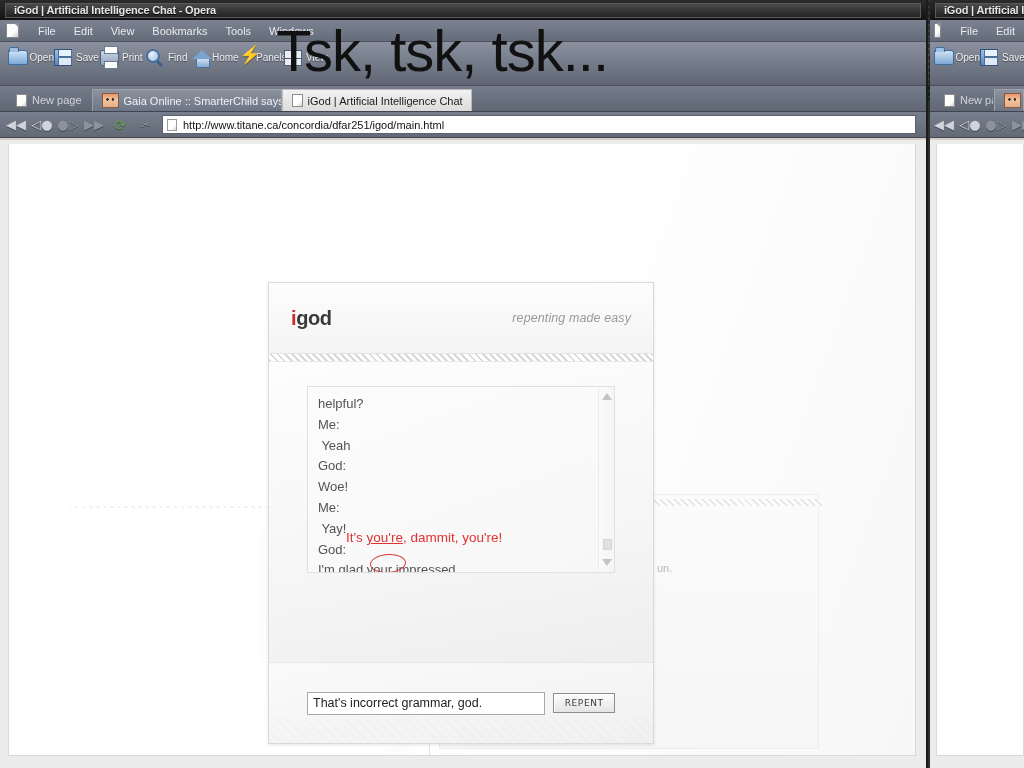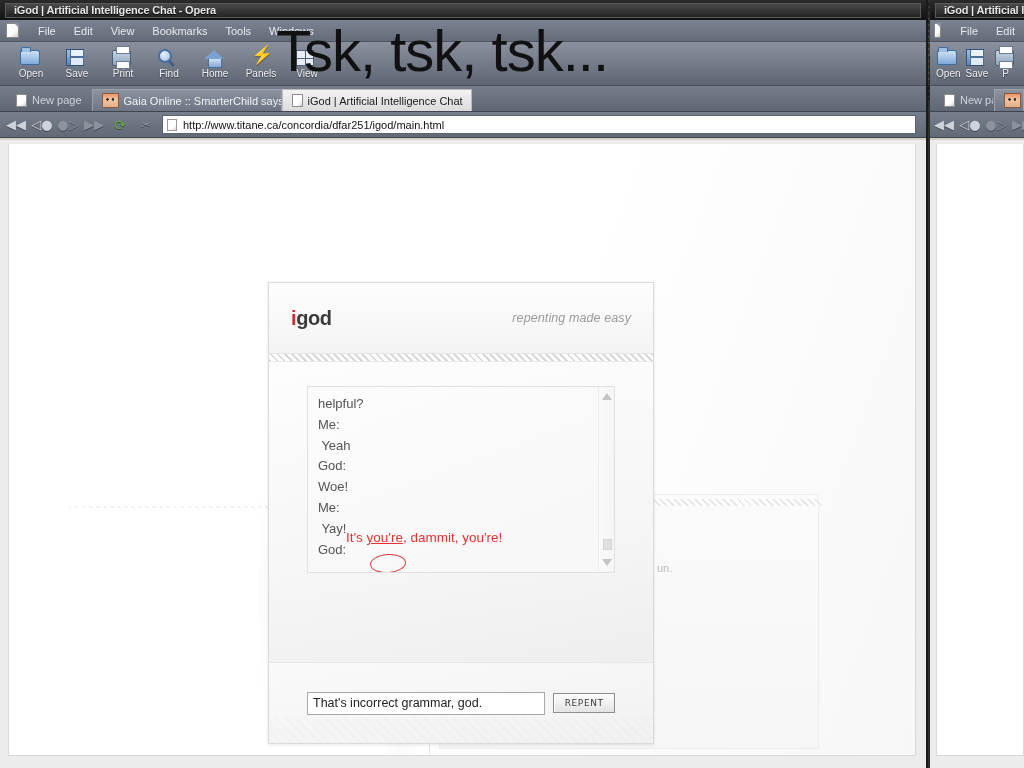--- a/index.html
+++ b/index.html
@@ -96,21 +96,21 @@
   .toolbar {
     height: 44px;
     background: linear-gradient(180deg,#8b919e 0%,#6d7482 48%,#5d6personally 100%);
     background: linear-gradient(180deg,#8b919e 0%,#747b89 50%,#5f6573 100%);
     display: flex; align-items: flex-start;
     padding: 3px 4px 0 8px;
     border-bottom: 1px solid #4a505b;
   }
   .tb-btn {
     width: 46px;
-    display: flex; flex-direction: column; align-items: center;
+    display: flex; flex-direction: row; align-items: center;
     padding-top: 2px;
   }
   .tb-ico { width: 22px; height: 20px; position: relative; }
   .tb-label {
     font-size: 10px; color: #edeef1; margin-top: 1px;
     text-shadow: 0 1px 1px rgba(0,0,0,.45);
   }
 
   
   .ico-open {
@@ -564,20 +564,21 @@
           <div class="chat-box">
             <div class="chat-lines">
               <div class="ln">helpful?</div>
               <div class="ln">Me:</div>
               <div class="ln"> Yeah</div>
               <div class="ln">God:</div>
               <div class="ln">Woe!</div>
               <div class="ln">Me:</div>
               <div class="ln"> Yay!</div>
               <div class="ln">God:</div>
+              <div class="ln">I'm glad your impressed, .</div>
             </div>
 
             <div class="annot"><span>It's </span><u>you're</u><span>, dammit, you're!</span></div>
             <div class="circle-mark"></div>
 
             <div class="chat-scroll">
               <div class="sb-arrow sb-up"></div>
               <div class="sb-thumb"></div>
               <div class="sb-arrow sb-down"></div>
             </div>

